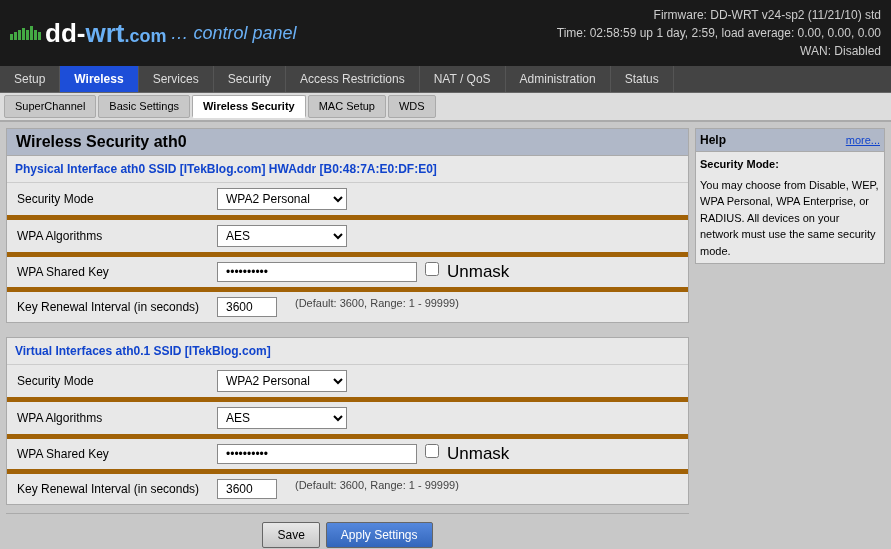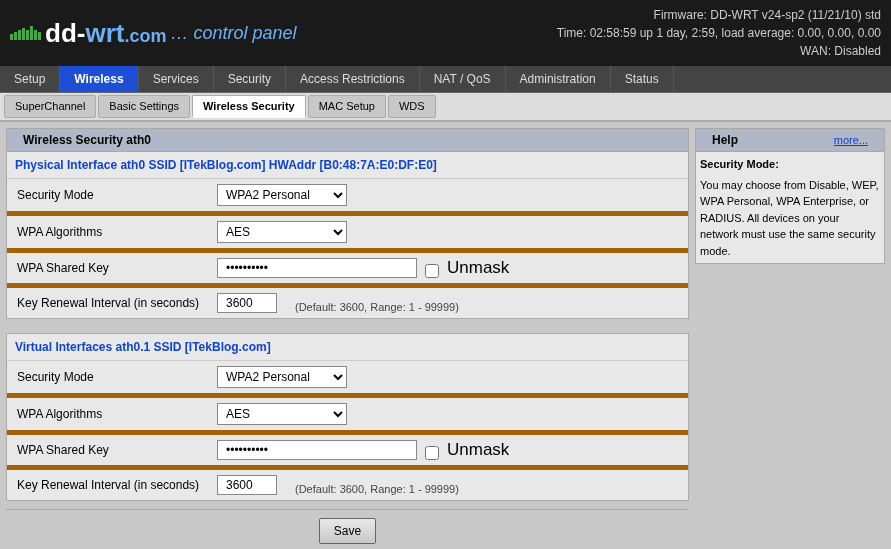--- a/index.html
+++ b/index.html
@@ -30,45 +30,45 @@
       display: inline-block; padding: 4px 10px; color: #000; text-decoration: none;
       font-size: 11px; background: #c8c8c8; border: 1px solid #aaa; border-radius: 2px;
     }
     .nav-sub a.active { background: #fff; border-bottom: 2px solid #fff; font-weight: bold; }
 
     
     .content { background: #c8c8c8; padding: 6px; }
 
     
     .section-box { background: #e8e8e8; border: 1px solid #aaa; margin-bottom: 8px; }
-    .section-title { background: #b0b8c8; padding: 4px 16px; font-weight: bold; font-size: 12px; color: #000; border-bottom: 1px solid #aaa; }
+    .section-title { background: #b0b8c8; padding: 4px 9px; font-weight: bold; font-size: 16px; color: #000; border-bottom: 1px solid #aaa; }
 
     
     .iface-header { padding: 6px 8px; color: #1144cc; font-size: 12px; font-weight: bold; border-bottom: 1px solid #ccc; }
 
     
     .form-row { display: flex; align-items: center; padding: 5px 10px; border-bottom: 5px solid #a16207; }
     .form-row:last-child { border-bottom: none; }
     .form-label { width: 200px; color: #000; font-size: 12px; }
-    .form-control { display: flex; align-items: flex-end; gap: 8px; }
+    .form-control { display: flex; align-items: flex-start; gap: 8px; }
 
     select { font-size: 12px; padding: 2px 4px; background: #fff; border: 1px solid #888; min-width: 130px; }
     input[type="text"], input[type="password"] { font-size: 12px; padding: 2px 8px; border: 1px solid #888; width: 200px; }
     input[type="checkbox"] { width: 14px; height: 14px; }
 
     .hint-text { color: #444; font-size: 11px; margin-left: 10px; }
 
     
     .main-layout { display: flex; gap: 6px; }
     .main-left { flex: 1; }
     .main-right { width: 190px; }
 
     
     .help-box { background: #e8e8e8; border: 1px solid #aaa; }
-    .help-header { background: #b0b8c8; display: flex; justify-content: space-between; align-items: center; padding: 4px 16px; border-bottom: 1px solid #aaa; }
+    .help-header { background: #b0b8c8; display: flex; justify-content: space-between; align-items: center; padding: 4px 4px; border-bottom: 1px solid #aaa; }
     .help-title { font-weight: bold; font-size: 12px; }
     .help-more { color: #1144cc; font-size: 11px; cursor: pointer; text-decoration: underline; }
     .help-body { padding: 4px; font-size: 11px; line-height: 1.5; color: #000; }
     .help-body strong { display: block; margin-bottom: 4px; }
 
     
     .bottom-bar { background: #c8c8c8; padding: 8px; display: flex; justify-content: center; gap: 6px; border-top: 1px solid #aaa; }
     .btn { padding: 5px 14px; font-size: 12px; cursor: pointer; border: 1px solid #666; border-radius: 2px; }
     .btn-save { background: linear-gradient(#e8e8e8, #c8c8c8); color: #000; }
     .btn-apply { background: linear-gradient(#5588dd, #3366bb); color: #fff; }
@@ -220,20 +220,21 @@
           <div class="form-label">Key Renewal Interval (in seconds)</div>
           <div class="form-control">
             <input type="text" value="3600" style="width: 60px;">
             <span class="hint-text">(Default: 3600, Range: 1 - 99999)</span>
           </div>
         </div>
       </div>
 
       <div class="bottom-bar">
         <button class="btn btn-save">Save</button>
+        <button class="btn btn-apply">Apply Settings</button>
       </div>
 
     </div>
 
     <div class="main-right">
       <div class="help-box">
         <div class="help-header">
           <span class="help-title">Help</span>
           <a class="help-more">more...</a>
         </div>

